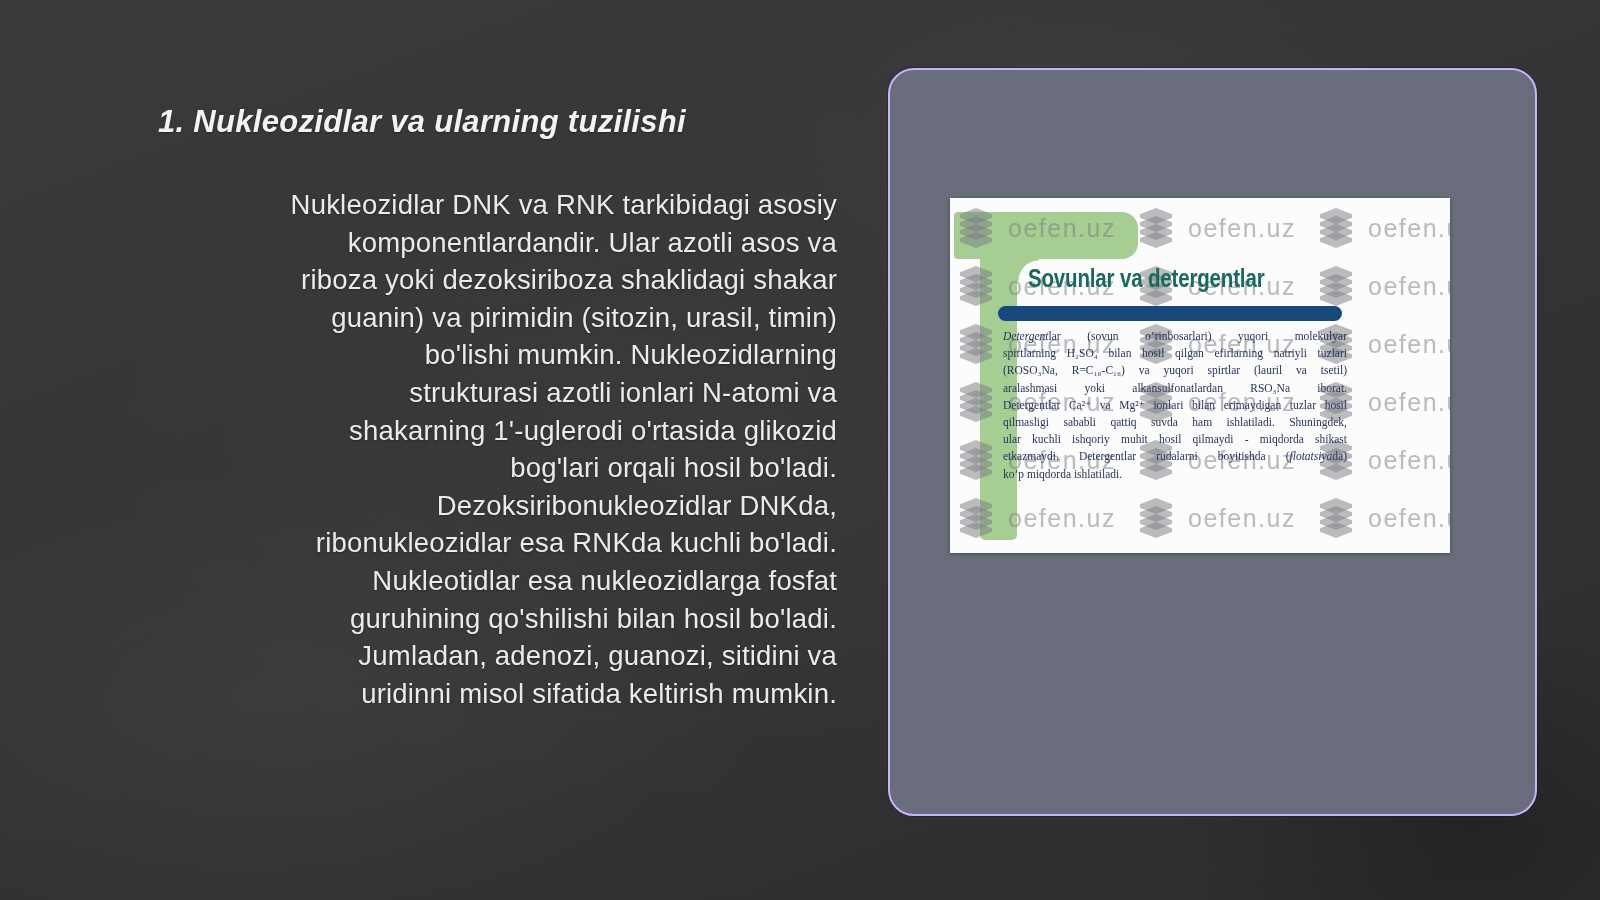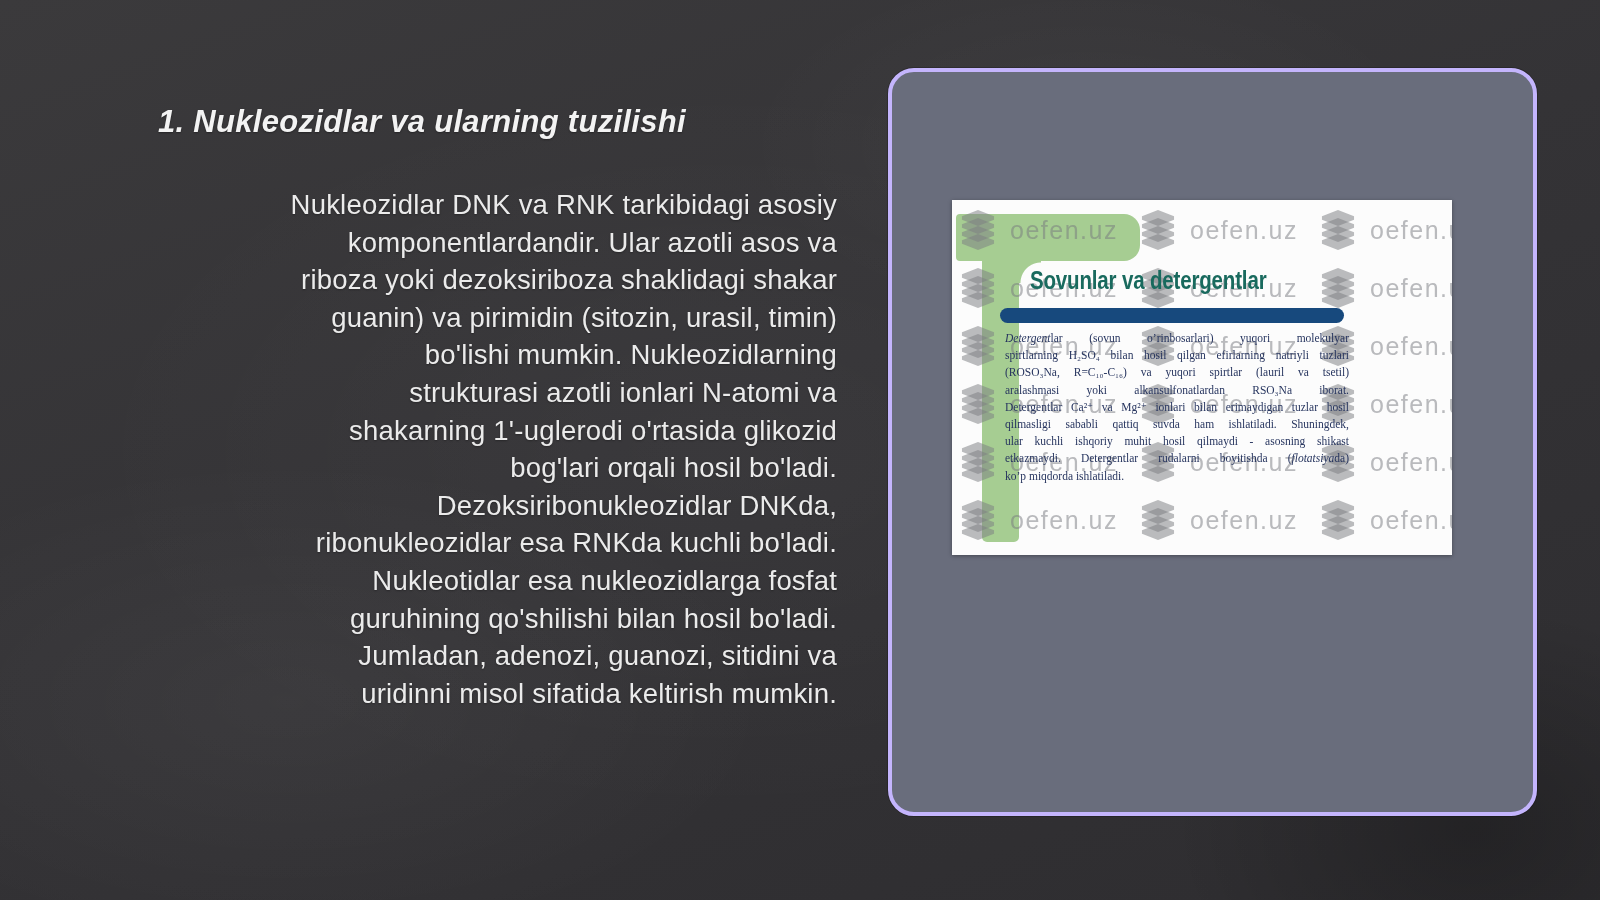--- a/index.html
+++ b/index.html
@@ -22,21 +22,21 @@
     text-align:right;
   }
   .slide-body{position:absolute;left:157px;top:186px;width:680px;}
   .bline{
     font-size:27.5px;line-height:37.6px;color:#ebebeb;letter-spacing:.2px;
     text-shadow:0 1px 2px rgba(0,0,0,.3);white-space:nowrap;text-align:right;
   }
   
   .panel{
     position:absolute;left:888px;top:68px;width:649px;height:748px;
-    background:#696d7c;border:4px solid #c4b5fd;border-radius:26px;
+    background:#696d7c;border:2px solid #c4b5fd;border-radius:26px;
     box-sizing:border-box;box-shadow:0 0 0 1px rgba(0,0,0,.2);
   }
   .card{
     position:absolute;left:60px;top:128px;width:500px;height:355px;
     background:#fcfcfc;overflow:hidden;box-shadow:0 1px 4px rgba(0,0,0,.35);
   }
   
   .green-hbar{
     position:absolute;left:4px;top:14px;width:184px;height:47px;
     background:#a6cd92;border-radius:4px 16px 16px 4px;
@@ -269,18 +269,18 @@
       </div>
     <h2 class="card-heading">Sovunlar va detergentlar</h2>
     <div class="card-rule"></div>
     <div class="card-body">
         <div class="cline"><i>Detergent</i>lar (sovun o’rinbosarlari) yuqori molekulyar</div>
         <div class="cline">spirtlarning H₂SO₄ bilan hosil qilgan efirlarning natriyli tuzlari</div>
         <div class="cline">(ROSO₃Na, R=C₁₀-C₁₆) va yuqori spirtlar (lauril va tsetil)</div>
         <div class="cline">aralashmasi yoki alkansulfonatlardan RSO₃Na iborat.</div>
         <div class="cline">Detergentlar Ca²⁺ va Mg²⁺ ionlari bilan erimaydigan tuzlar hosil</div>
         <div class="cline">qilmasligi sababli qattiq suvda ham ishlatiladi. Shuningdek,</div>
-        <div class="cline">ular kuchli ishqoriy muhit hosil qilmaydi - asosning shikast</div>
+        <div class="cline">ular kuchli ishqoriy muhit hosil qilmaydi - miqdorda shikast</div>
         <div class="cline">etkazmaydi. Detergentlar rudalarni boyitishda (<i>flotatsiya</i>da)</div>
         <div class="cline">ko’p miqdorda ishlatiladi.</div>
       </div>
   </div>
 </div>
 
 </body></html>

